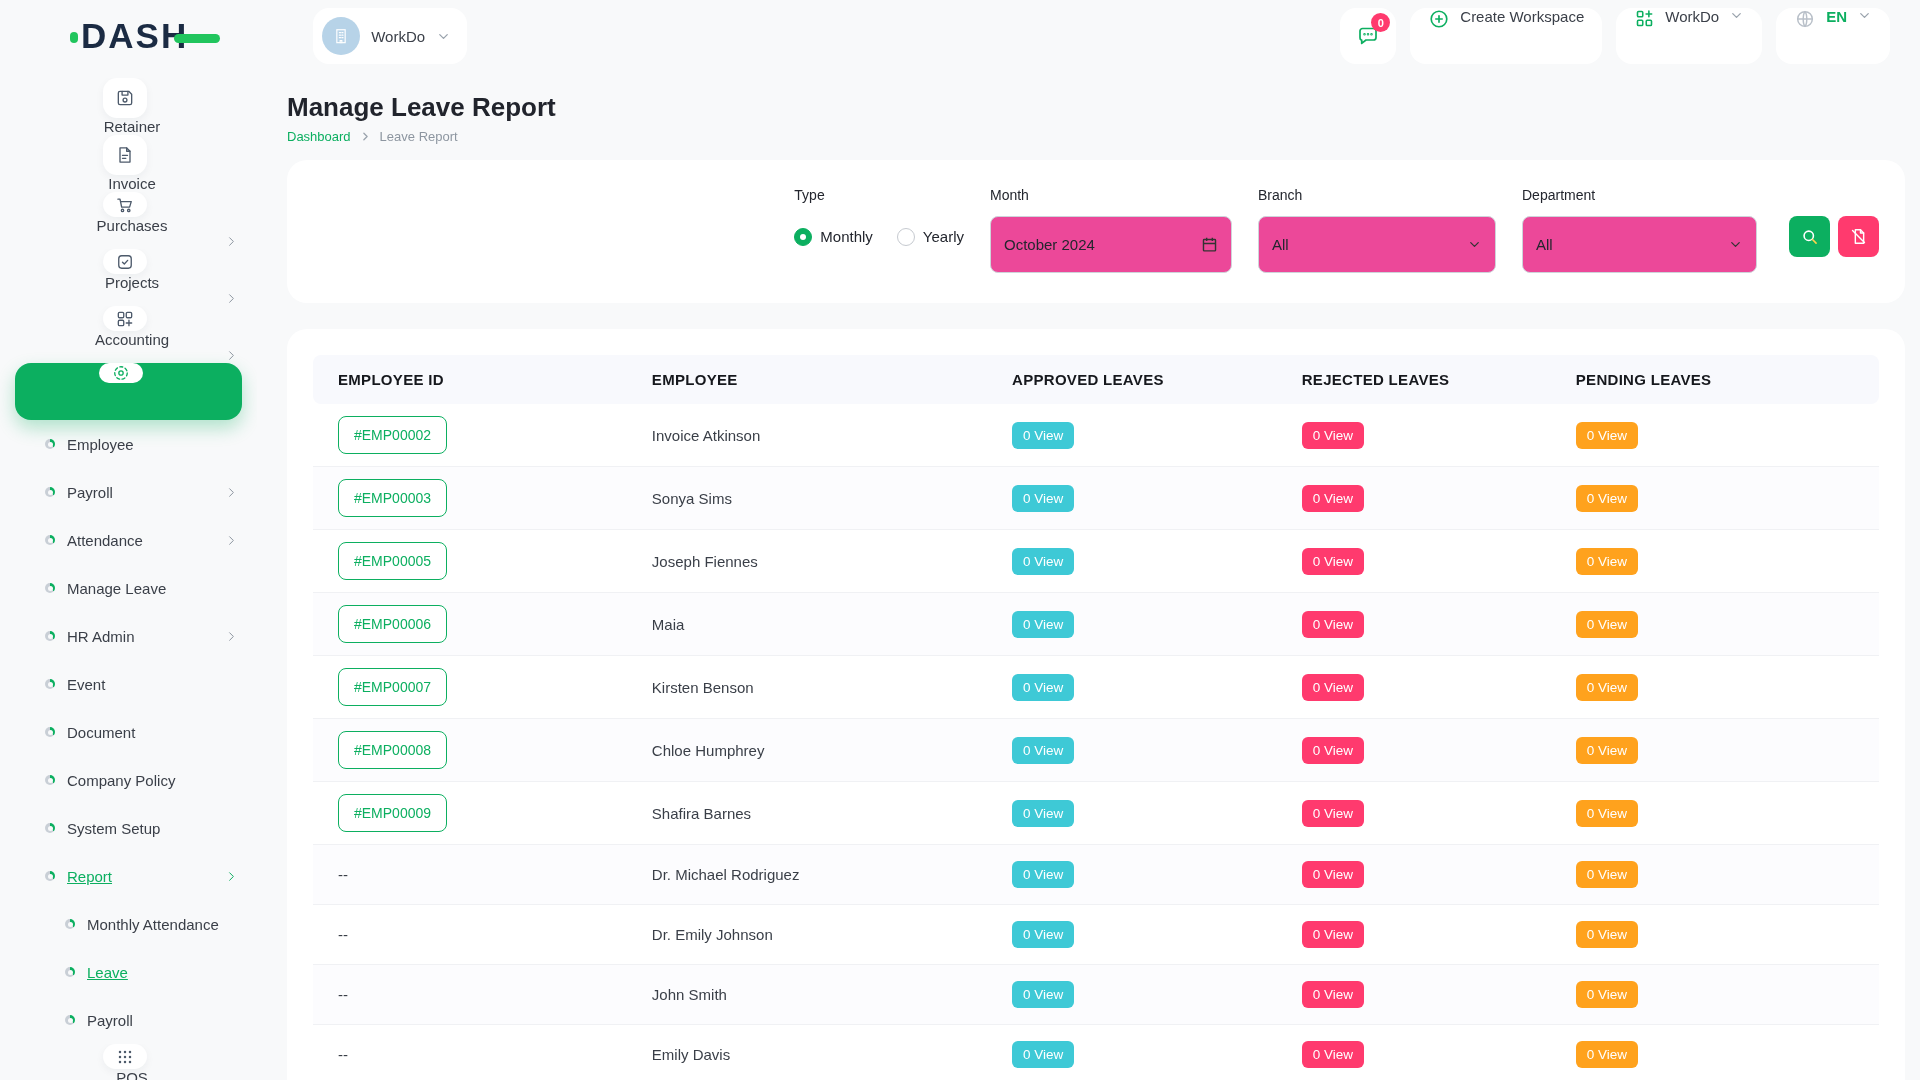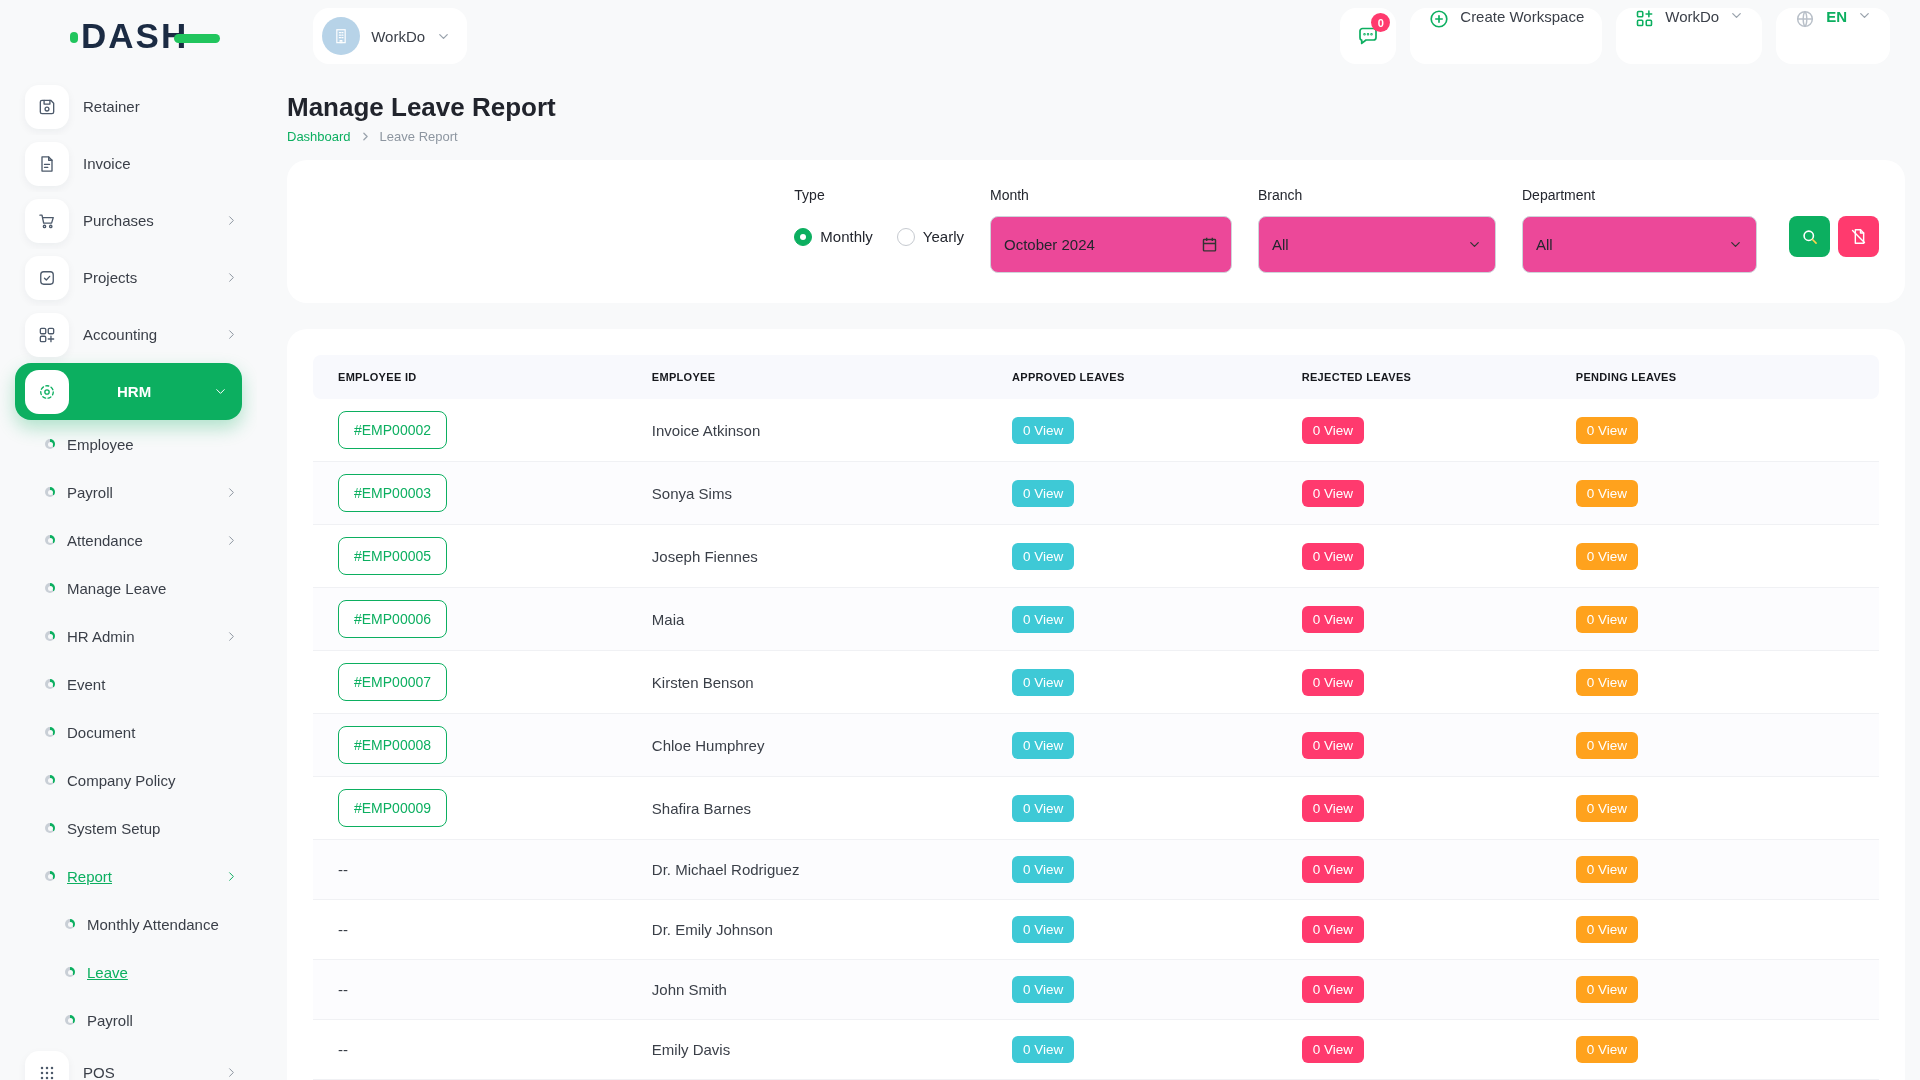--- a/index.html
+++ b/index.html
@@ -30,21 +30,21 @@
   .globe{ color:#b9c0c9; }
 
   
   .app-body{ display:flex; height:1008px; }
   .sidebar{ width:257px; flex:0 0 257px; padding-top:6px; overflow:hidden; }
   .main{ flex:1; overflow:hidden; }
 
   
   .nav-item{ display:flex; align-items:center; height:57px; padding:0 18px 0 25px; font-size:15px; color:#3a3f48; cursor:pointer; }
   .nav-item .icon-box{ width:44px; height:44px; border-radius:14px; background:#fff; display:flex; align-items:center; justify-content:center; margin-right:14px; color:#4d5a6b; box-shadow:0 3px 8px rgba(18,38,63,.05); }
-  .nav-item.main{ font-weight:500; }
+  .nav-item.main{ font-weight:500;flex-direction:column; }
   .nav-item.sub{ height:48px; padding-left:45px; }
   .nav-item.sub2{ height:48px; padding-left:65px; }
   .bullet{ width:10px; height:10px; border-radius:50%; background:conic-gradient(var(--green) 0 135deg,#c9cfd6 135deg 360deg); display:inline-flex; align-items:center; justify-content:center; margin-right:12px; flex:0 0 auto; }
   .bullet i{ width:5px; height:5px; border-radius:50%; background:var(--pagebg); }
   .chev{ margin-left:auto; color:#8d96a0; }
   .chev.down svg{ transform:rotate(90deg); }
   .nav-item.active-main{ background:var(--green); border-radius:16px; margin:0 15px; padding:0 14px 0 10px; color:#fff; font-weight:700; box-shadow:0 8px 18px rgba(12,175,96,.3);gap:36px; }
   .nav-item.active-main .icon-box{ color:var(--green); margin-right:12px; box-shadow:none; }
   .nav-item.active-main .chev{ color:#fff; }
   .nav-item.active-sub{ color:var(--green);text-decoration:underline; }
@@ -71,21 +71,21 @@
   .btns{ display:flex; gap:8px; margin-top:32px; margin-left:6px; }
   .sq-btn{ width:41px; height:41px; border-radius:8px; border:none; display:flex; align-items:center; justify-content:center; cursor:pointer; }
   .sq-btn.green{ background:var(--green); }
   .sq-btn.pink{ background:var(--pink); }
   .cal-icon{ color:#333; }
 
   
   .table-card{ background:#fff; border-radius:20px; margin:26px 15px 0 30px; padding:26px 26px 0; }
   table{ width:100%; border-collapse:collapse; table-layout:fixed; }
   col.c1{ width:21%; } col.c2{ width:23%; } col.c3{ width:18.5%; } col.c4{ width:17.5%; } col.c5{ width:20%; }
-  thead th{ background:#f8f9fd; text-align:left; font-size:11px; font-weight:700; letter-spacing:.3px; color:#16181d; text-transform:uppercase; padding:16px 10px; }
+  thead th{ background:#f8f9fd; text-align:left; font-size:15px; font-weight:700; letter-spacing:.3px; color:#16181d; text-transform:uppercase; padding:16px 10px; }
   thead th:first-child{ padding-left:25px; border-radius:8px 0 0 8px; }
   thead th:last-child{ border-radius:0 8px 8px 0; }
   tbody td{ border-bottom:1px solid #f0f1f4; padding:12px 10px; font-size:15px; color:#3a3f48; vertical-align:middle; }
   tbody tr:nth-child(even) td{ background:#fcfcfe; }
   tbody td:first-child{ padding-left:25px; }
   tr.short td{ padding-top:16px; padding-bottom:16px; }
   .emp-badge{ display:inline-block; width:109px; padding:10px 0; text-align:center; border:1px solid var(--green); color:var(--green); background:#fff; border-radius:8px; font-size:14px; cursor:pointer; }
   .view-badge{ display:inline-block; padding:6px 11px; border-radius:6px; color:#fff; font-size:13.5px; cursor:pointer; }
   .view-badge.cyan{ background:var(--cyan); }
   .view-badge.pink{ background:var(--pink); }

